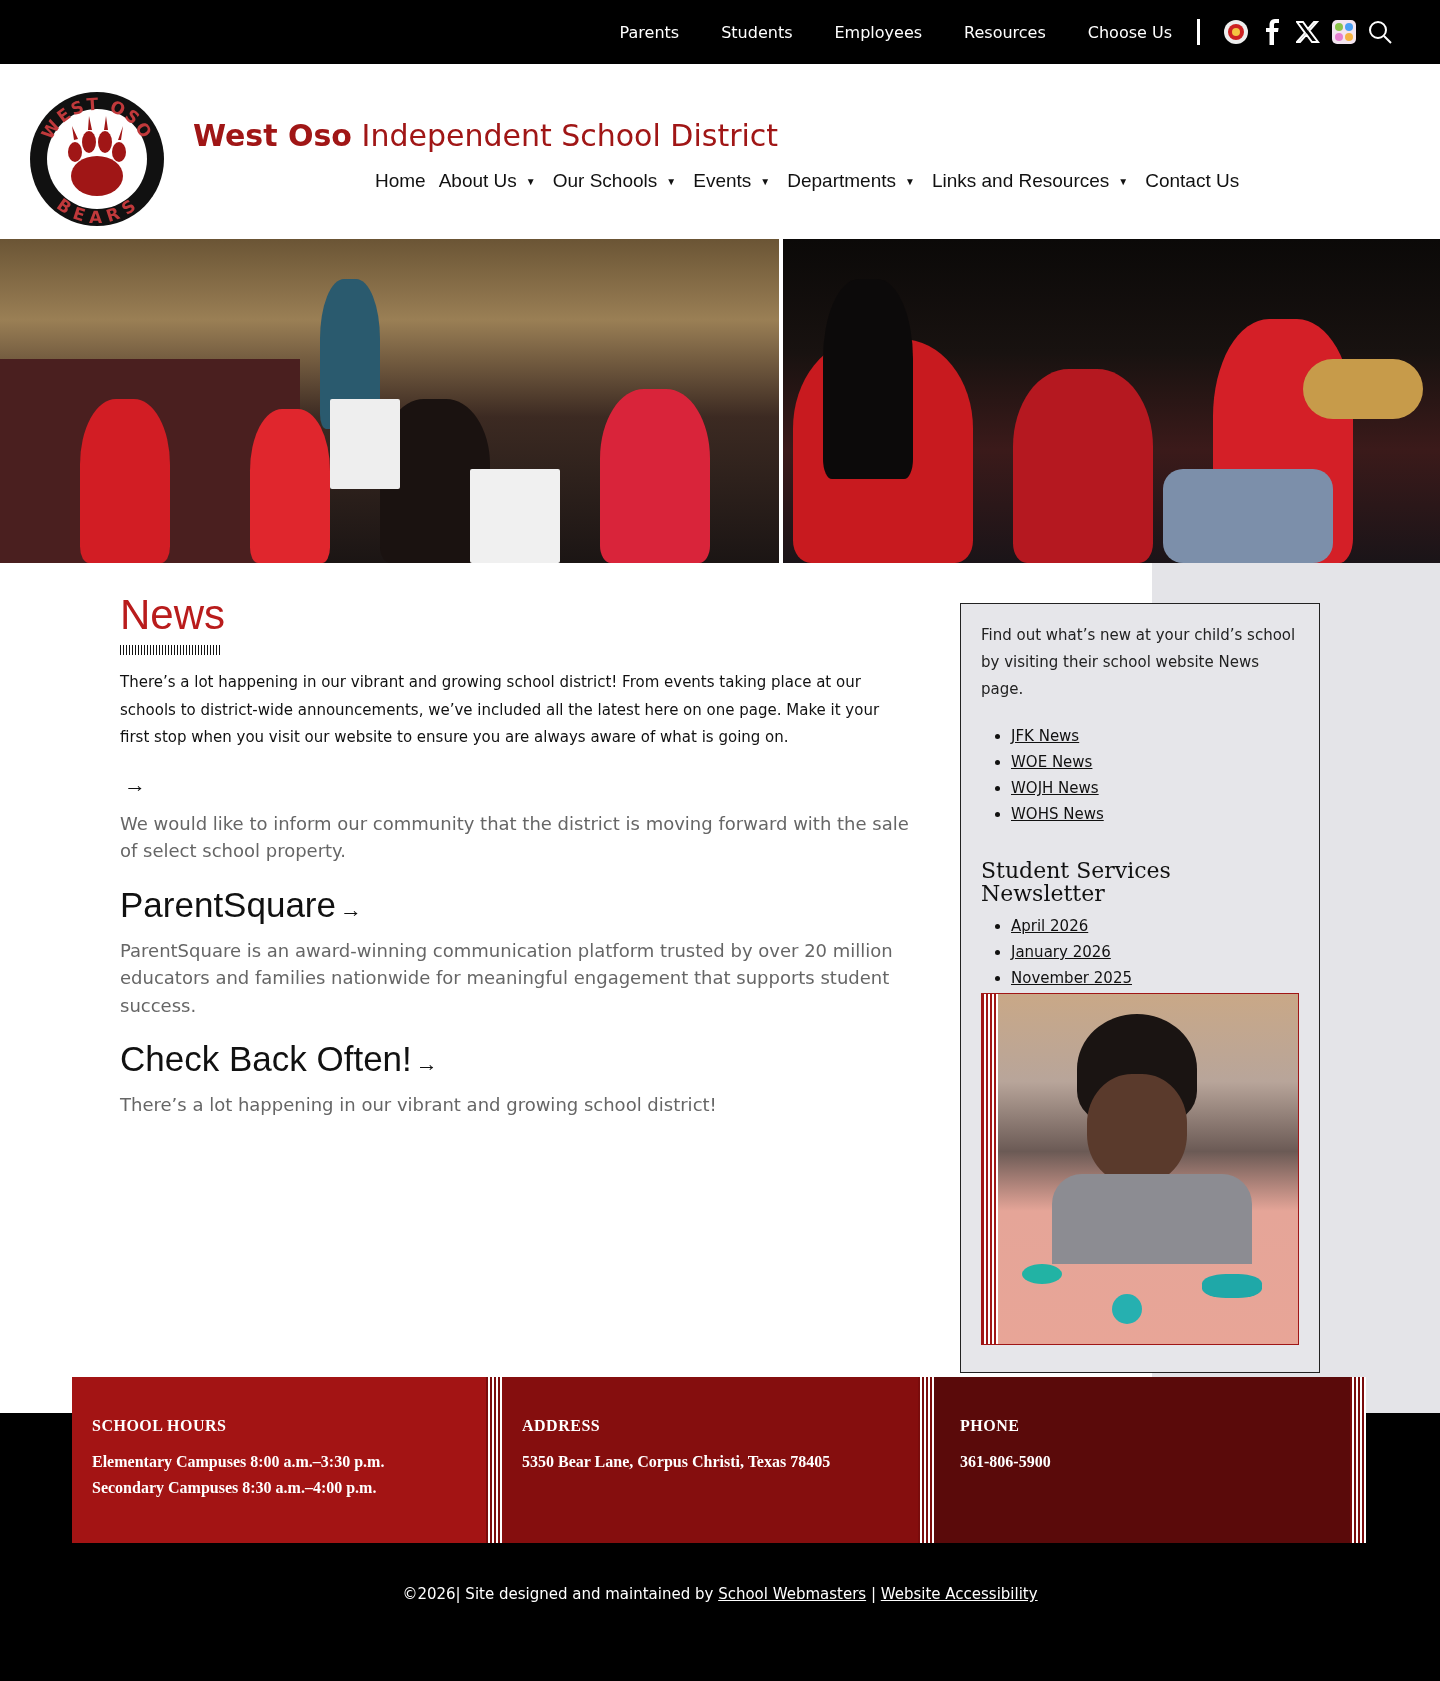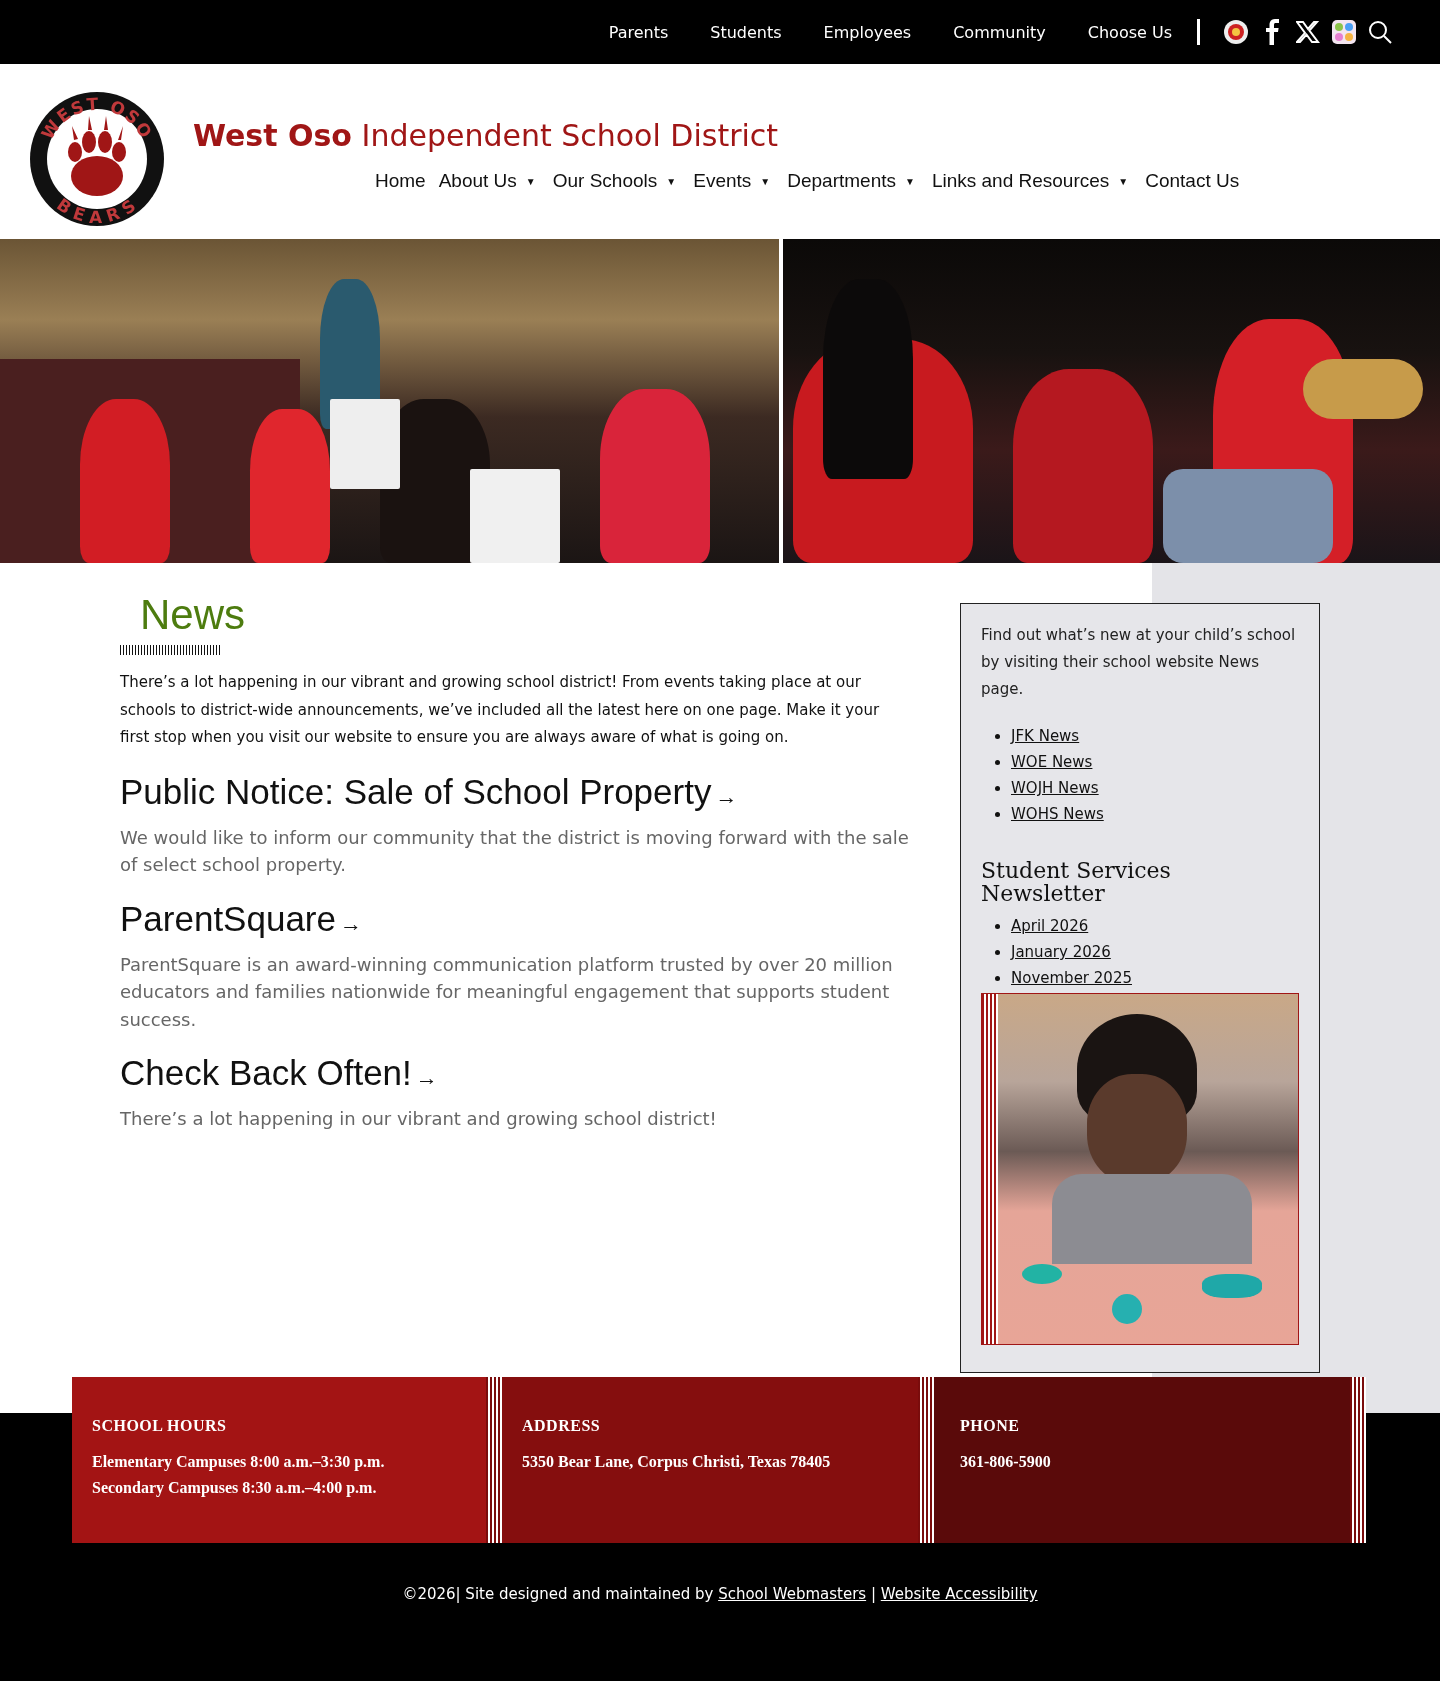--- a/index.html
+++ b/index.html
@@ -27,21 +27,21 @@
   .hero { height: 324px; display: flex; background: #fff; }
   .hero .photo { height: 324px; position: relative; overflow: hidden; }
   .hero .left { width: 779px; background: linear-gradient(180deg, #6b5535 0%, #9a7f55 25%, #3c2a22 55%, #1b1514 100%); }
   .hero .right { width: 657px; margin-left: 4px; background: linear-gradient(180deg, #0b0908 0%, #181210 35%, #3b1a1a 65%, #1a1418 100%); }
   .hero .blob { position: absolute; border-radius: 40% 40% 10% 10%; }
 
   
   .content { position: relative; background: #fff; height: 850px; }
   .content .graybg { position: absolute; left: 1152px; top: 0; width: 288px; height: 850px; background: #e4e4e8; }
   .main { position: absolute; left: 120px; top: 28px; width: 790px; }
-  .page-title { font-family: "Liberation Sans", sans-serif; font-size: 42px; font-weight: normal; color: #4d7c0f; margin-left: 20px; }
+  .page-title { font-family: "Liberation Sans", sans-serif; font-size: 42px; font-weight: normal; color: #b91c1c; }
   .title-rule { width: 101px; height: 10px; margin-top: 6px; background: repeating-linear-gradient(90deg, #111 0 1px, #fff 1px 3px); }
   .intro { font-size: 15px; line-height: 27.5px; color: #111; margin-top: 14px; }
   .article { margin-top: 20px; }
   .article h2 { font-family: "Liberation Sans", sans-serif; font-weight: normal; font-size: 35px; color: #111; display: flex; align-items: baseline; }
   .article h2 .arrow { font-size: 22px; margin-left: 4px; }
   .article p { font-size: 18px; line-height: 27.5px; color: #666; margin-top: 12px; }
 
   .sidebar { position: absolute; left: 960px; top: 40px; width: 360px; height: 770px; background: #e6e6ea; border: 1.5px solid #222; padding: 18px 20px; }
   .sidebar h3 { font-family: "DejaVu Serif", serif; font-weight: normal; font-size: 28px; color: #111; }
   .sidebar .desc { font-size: 15px; line-height: 27px; color: #222; }
@@ -67,21 +67,21 @@
   .copyright { position: absolute; left: 0; width: 1440px; top: 172px; text-align: center; color: #fff; font-size: 15px; }
   .copyright a { color: #fff; text-decoration: underline; }
 </style>
 </head>
 <body>
 
 <div class="topbar">
   <a class="utility-link">Parents</a>
   <a class="utility-link">Students</a>
   <a class="utility-link">Employees</a>
-  <a class="utility-link">Community</a>
+  <a class="utility-link">Resources</a>
   <a class="utility-link">Choose Us</a>
   <span class="divider"></span>
   <span class="soc">
     <svg width="26" height="26" viewBox="0 0 26 26">
         <circle cx="13" cy="13" r="12" fill="#eee"></circle>
         <circle cx="13" cy="13" r="8" fill="#c22"></circle>
         <circle cx="13" cy="13" r="4" fill="#f4c542"></circle>
       </svg>
   </span>
   <span class="soc">
@@ -188,21 +188,20 @@
 <div class="content">
   <div class="graybg"></div>
 
   <div class="main">
     <h1 class="page-title">News</h1>
     <div class="title-rule"></div>
     <p class="intro">There’s a lot happening in our vibrant and growing school district! From events taking place at our schools to district-wide announcements, we’ve included all the latest here on one page. Make it your first stop when you visit our website to ensure you are always aware of what is going on.</p>
 
     <div class="article">
       <h2>
-          <span>Public Notice: Sale of School Property</span>
           <span class="arrow">→</span>
         </h2>
       <p>We would like to inform our community that the district is moving forward with the sale of select school property.</p>
     </div>
     <div class="article">
       <h2>
           <span>ParentSquare</span>
           <span class="arrow">→</span>
         </h2>
       <p>ParentSquare is an award-winning communication platform trusted by over 20 million educators and families nationwide for meaningful engagement that supports student success.</p>

